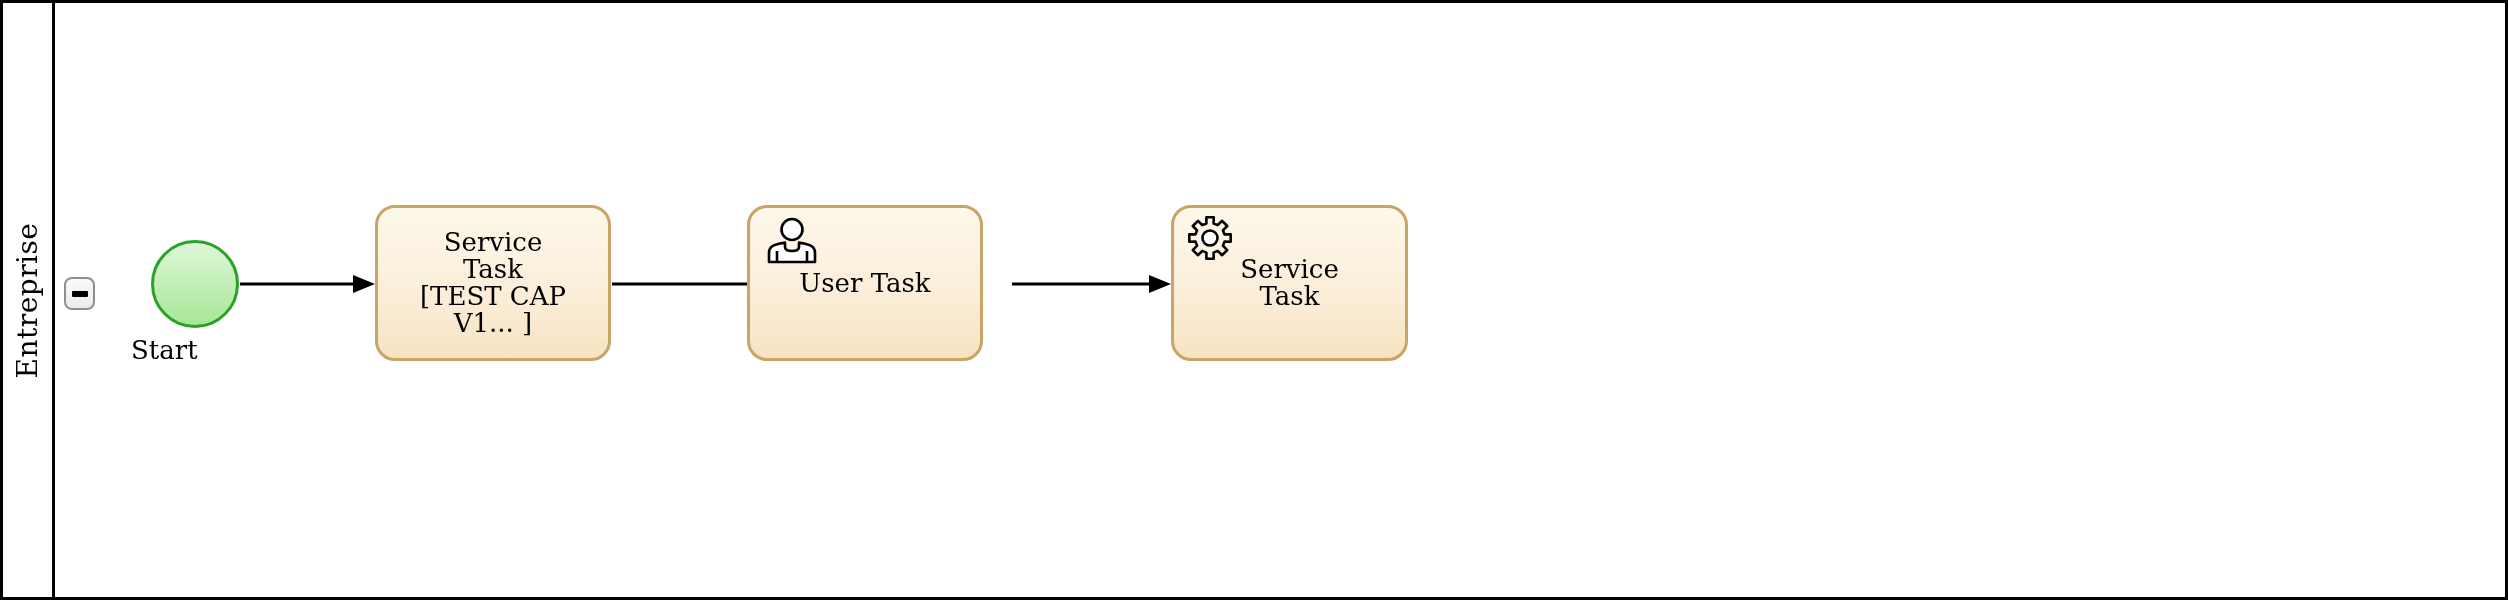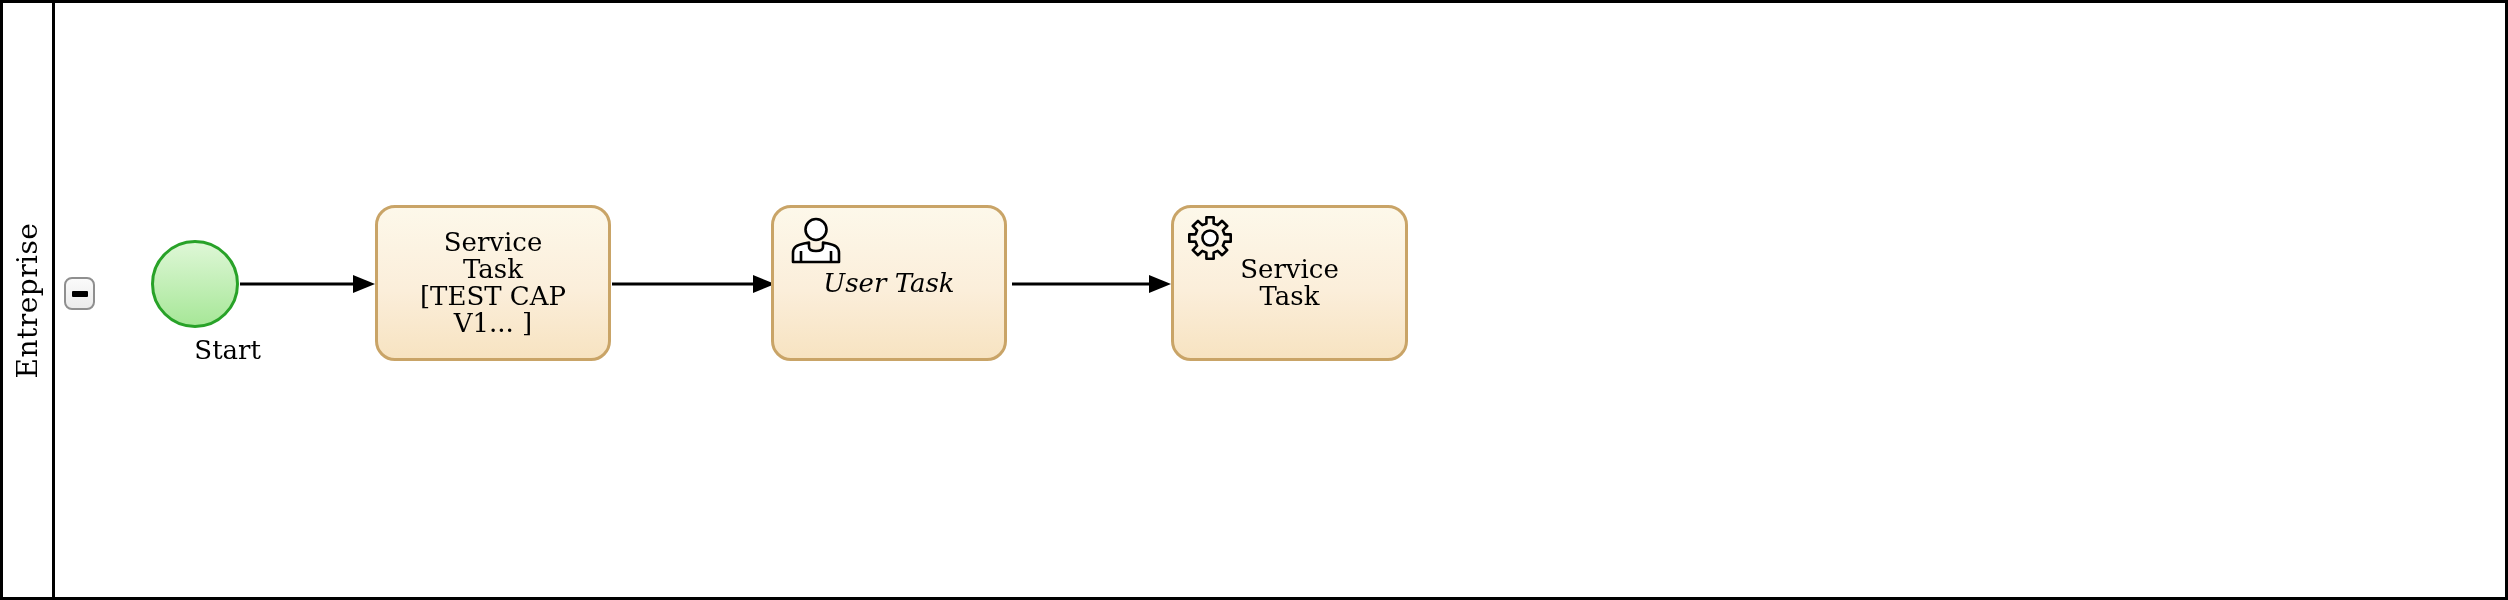--- a/index.html
+++ b/index.html
@@ -38,37 +38,37 @@
   .minus-bar { width:16px; height:6px; background:#000; border-radius:1px; }
   .start-event {
     position:absolute; left:148px; top:237px;
     width:88px; height:88px;
     box-sizing:border-box;
     border:3px solid var(--event-border, #28a228);
     border-radius:50%;
     background:linear-gradient(to bottom, var(--event-fill-top, #def7d6), var(--event-fill-bottom, #a7e798));
   }
   .start-label {
-    position:absolute; left:118px; top:332px; width:140px;
-    text-align:right;
+    position:absolute; left:128px; top:332px; width:140px;
+    text-align:left;
     font-size:26px;
   }
   .task {
     position:absolute; top:202px;
     width:236px; height:156px;
     box-sizing:border-box;
     border:3px solid var(--task-border, #c9a467);
     border-radius:20px;
     background:linear-gradient(to bottom, var(--task-fill-top, #fdf8ea) 0%, #fbeeda 55%, var(--task-fill-bottom, #f7e3c1) 100%);
     display:flex; align-items:center; justify-content:center;
     text-align:center;
     font-size:26px; line-height:27px;
   }
   .task-1 { left:372px; }
-  .task-2 { left:768px;font-style:italic; }
+  .task-2 { left:744px; }
   .task-3 { left:1168px; width:237px; }
   .task-icon { position:absolute; left:14px; top:8px; }
   .flows { position:absolute; left:0; top:0; width:2508px; height:600px; pointer-events:none; }
   .flows g { pointer-events:stroke; }
 </style>
 </head>
 <body>
 
 <div class="canvas">
 

